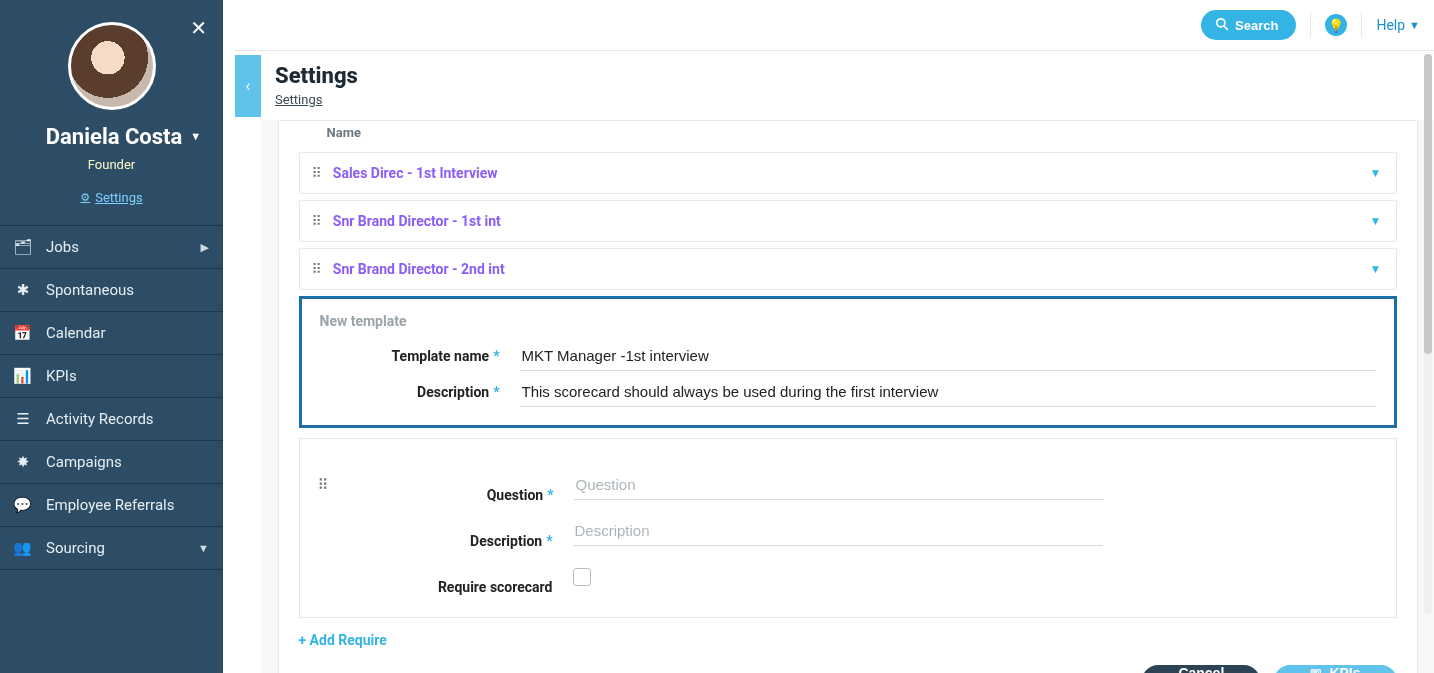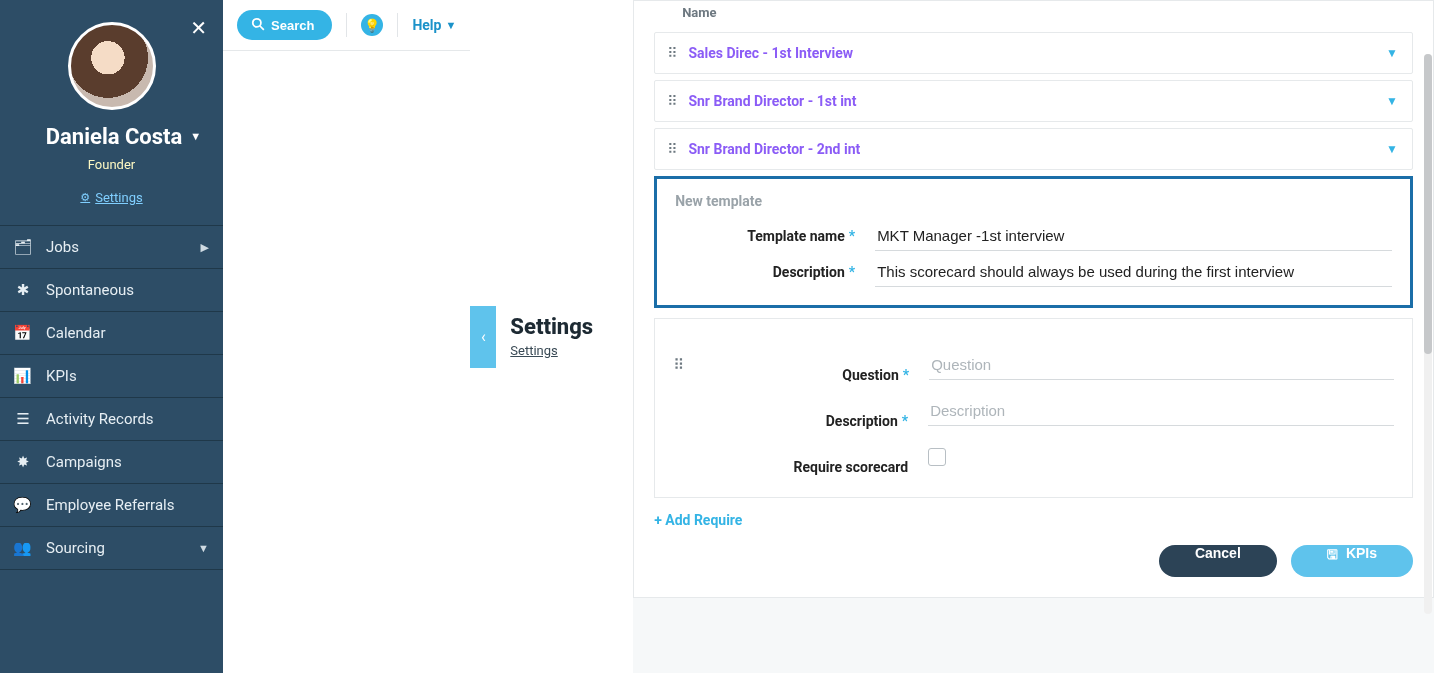--- a/index.html
+++ b/index.html
@@ -90,22 +90,23 @@
   position: absolute;
   right: 14px;
   font-size: 11px;
   color: #cfdbe3;
 }
 
 
 .main {
   flex: 1;
   display: flex;
-  flex-direction: row;
+  flex-direction: column;
   height: 100%;
+  padding-left: 12px;
 }
 .topbar {
   height: 51px;
   border-bottom: 1px solid #e5e8ea;
   display: flex;
   align-items: center;
   justify-content: flex-end;
   padding: 0 14px;
   gap: 14px;
 }
@@ -135,21 +136,21 @@
   background: #34b4e5;
   display: inline-flex;
   align-items: center;
   justify-content: center;
   color: #fff;
   font-size: 13px;
   cursor: pointer;
 }
 .help-btn {
   color: #1b92c9;
-  font-weight: 700;
+  font-weight: 400;
   font-size: 14px;
   display: inline-flex;
   align-items: center;
   gap: 4px;
   cursor: pointer;
 }
 
 .header {
   display: flex;
   align-items: center;

